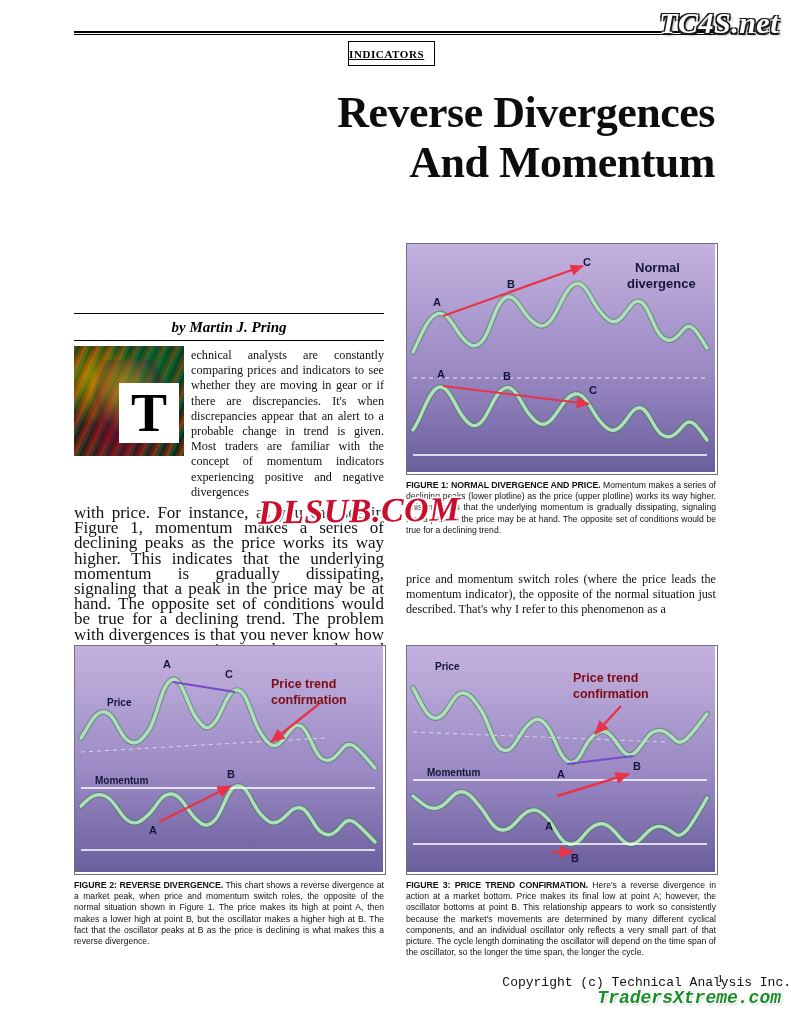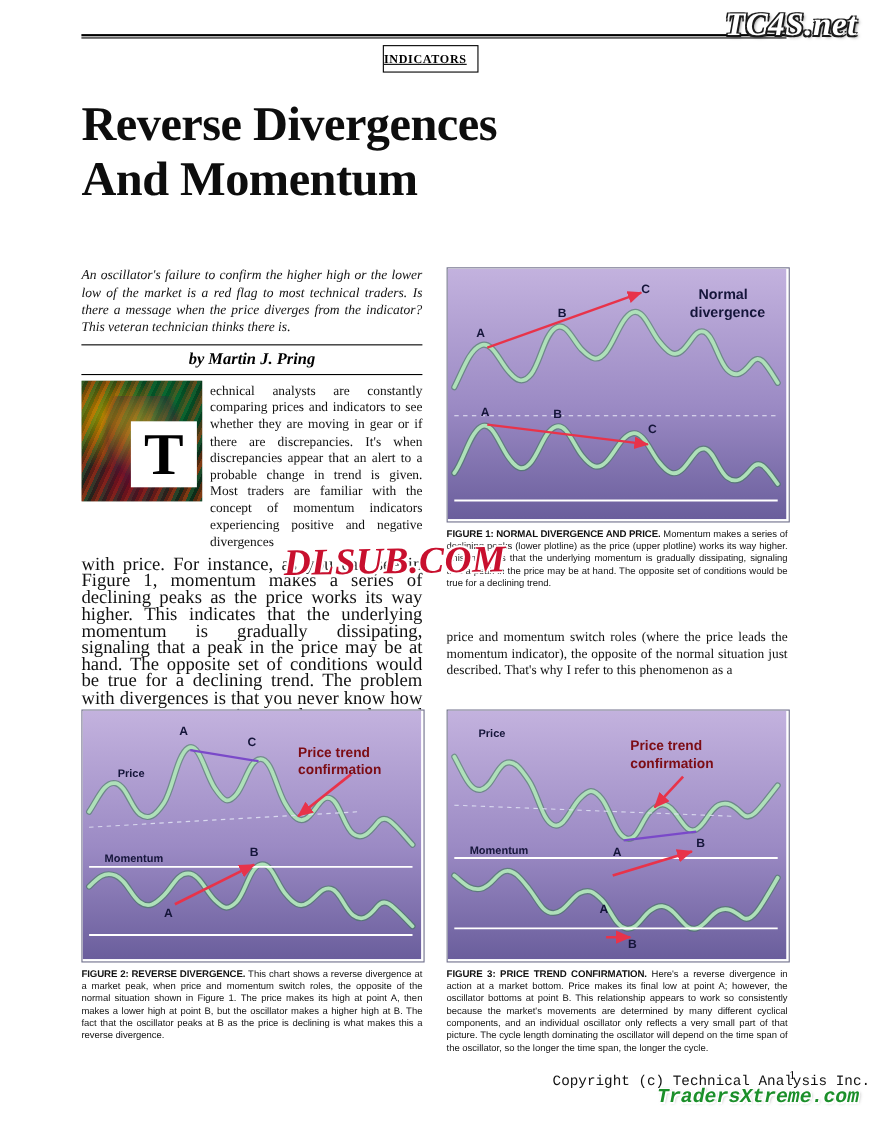--- a/index.html
+++ b/index.html
@@ -35,21 +35,21 @@
     text-decoration:underline;
   }
   .indicators-box span{
     font-family:"Liberation Serif",serif;
     font-weight:bold;font-size:11px;letter-spacing:.6px;
   }
 
   
   .title{
     position:absolute;left:74px;top:88px;width:641px;
-    text-align:left;
+    text-align:right;
     font-family:"Liberation Serif",serif;
     font-weight:bold;font-size:44px;line-height:50px;
     color:#0d0d0d;letter-spacing:-0.5px;
   }
 
   
   .deck{
     position:absolute;left:74px;top:243px;width:310px;
     font-family:"Liberation Serif",serif;
     font-style:italic;font-size:12.3px;line-height:15.6px;color:#111;
@@ -156,21 +156,20 @@
 
   <div class="indicators-box">
     <span>INDICATORS</span>
   </div>
 
   <div class="title">
     <div>Reverse Divergences</div>
     <div>And Momentum</div>
   </div>
 
-  <div class="deck">An oscillator's failure to confirm the higher high or the lower low of the market is a red flag to most technical traders. Is there a message when the price diverges from the indicator? This veteran technician thinks there is.</div>
   <div class="deck-rule"></div>
   <div class="byline">by Martin J. Pring</div>
   <div class="byline-rule"></div>
 
   <div class="dropimg">
     <div class="bg"></div>
     <div class="shape"></div>
   </div>
   <div class="dropcap">T</div>
 

